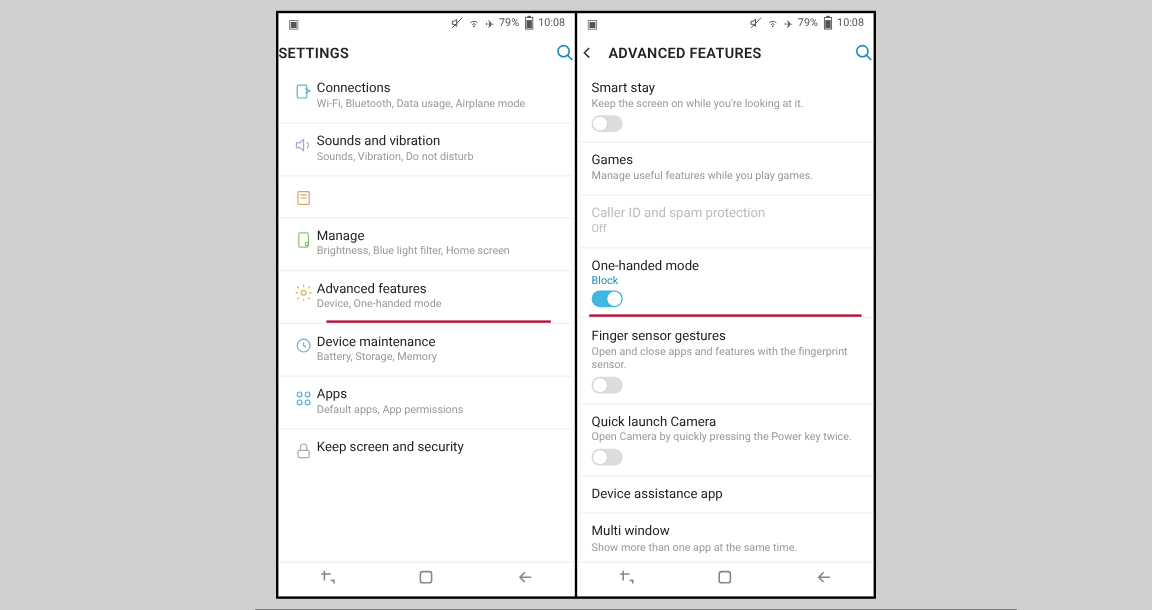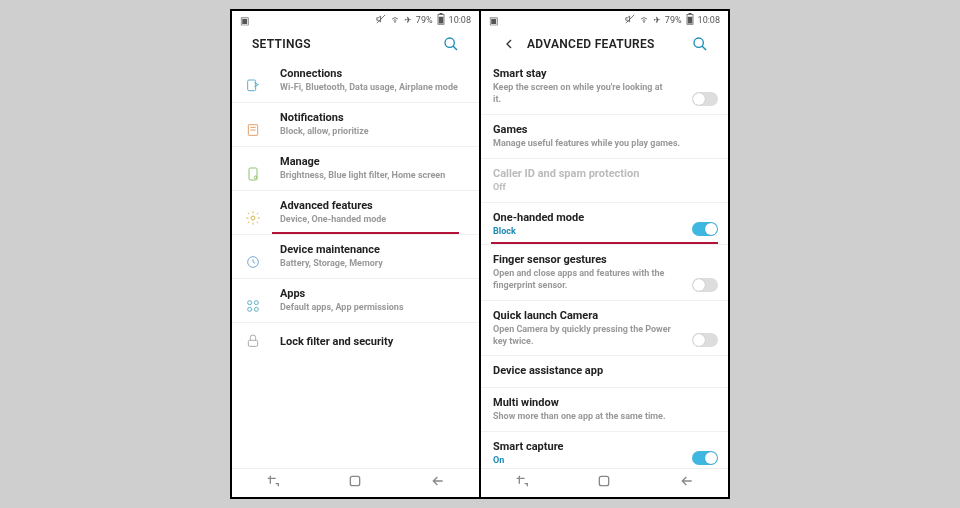--- a/index.html
+++ b/index.html
@@ -42,43 +42,42 @@
   }
   .status-bar .left-icon {
     position: absolute;
     left: 8px;
     font-size: 10px;
   }
   .header {
     height: 30px;
     display: flex;
     align-items: center;
-    padding: 0 20px;
+    padding: 0 0;
     gap: 10px;
   }
   .header-title {
     flex: 1;
     font-size: 12px;
     font-weight: 600;
     color: #222;
     letter-spacing: 0.3px;
   }
   .search-icon svg, .back-icon svg { display:block; }
   .list {
     flex: 1;
     overflow: hidden;
   }
   .row {
     display: flex;
-    align-items: flex-end;
+    align-items: flex-start;
     padding: 8px 10px 8px 10px;
     border-bottom: 1px solid #f0f0f0;
-    gap: 16px;
+    gap: 0;
     position: relative;
-    font-weight: bold;
   }
   .row.noborder { border-bottom: none; }
   .row .icon-slot {
     width: 22px;
     display: flex;
     justify-content: center;
     padding-top: 2px;
     flex-shrink: 0;
   }
   .row .text-slot { flex: 1; min-width:0; }
@@ -134,21 +133,21 @@
   .toggle.on { background: #3fb7e0; }
   .toggle.on::after { left: auto; right: 1px; }
   .navbar {
     height: 28px;
     display: flex;
     align-items: center;
     justify-content: space-around;
     border-top: 1px solid #eee;
   }
   .navbar .nav-btn { color:#777; }
-  .phone2 .row { padding-left: 12px; }
+  .phone2 .row { padding-left: 12px; flex-direction: column; }
   .phone2 .row .text-slot { padding-right: 4px; }
   .truncate { white-space: nowrap; overflow:hidden; text-overflow: ellipsis; }
 </style>
 </head>
 <body>
 
 <div class="frame">
 
   <div class="phone">
     <div class="status-bar">
@@ -195,32 +194,40 @@
               <rect x="4" y="3" width="12" height="16" rx="2"></rect>
               <path d="M14 7l6 3-6 3"></path>
             </svg>
         </div>
         <div class="text-slot">
           <div class="title">Connections</div>
           <div class="sub truncate">Wi-Fi, Bluetooth, Data usage, Airplane mode</div>
         </div>
       </div>
 
+      <div class="row">
+        <div class="icon-slot">
+          <svg width="16" height="16" viewBox="0 0 24 24" fill="none" stroke="#b89cd4" stroke-width="1.5">
+              <path d="M3 9v6h4l5 4V5L7 9H3z"></path>
+              <path d="M16 8a5 5 0 010 8"></path>
+            </svg>
+        </div>
+        <div class="text-slot">
+          <div class="title">Sounds and vibration</div>
+          <div class="sub truncate">Sounds, Vibration, Do not disturb</div>
+        </div>
+      </div>
 
       <div class="row">
         <div class="icon-slot">
           <svg width="16" height="16" viewBox="0 0 24 24" fill="none" stroke="#e0a068" stroke-width="1.5">
               <rect x="5" y="4" width="14" height="16" rx="1"></rect>
               <line x1="8" y1="8" x2="16" y2="8"></line>
               <line x1="8" y1="12" x2="16" y2="12"></line>
             </svg>
-        </div>
-        <div class="text-slot">
-          <div class="title">Notifications</div>
-          <div class="sub">Block, allow, prioritize</div>
         </div>
       </div>
 
       <div class="row">
         <div class="icon-slot">
           <svg width="16" height="16" viewBox="0 0 24 24" fill="none" stroke="#8cc26a" stroke-width="1.5">
               <rect x="6" y="3" width="12" height="18" rx="2"></rect>
               <circle cx="16" cy="17" r="2"></circle>
             </svg>
         </div>
@@ -274,21 +281,21 @@
       </div>
 
       <div class="row noborder">
         <div class="icon-slot">
           <svg width="16" height="16" viewBox="0 0 24 24" fill="none" stroke="#aaa" stroke-width="1.5">
               <rect x="5" y="11" width="14" height="9" rx="2"></rect>
               <path d="M8 11V7a4 4 0 018 0v4"></path>
             </svg>
         </div>
         <div class="text-slot">
-          <div class="title">Lock filter and security</div>
+          <div class="title">Keep screen and security</div>
         </div>
       </div>
     </div>
 
     <div class="navbar">
       <span class="nav-btn">
         <svg width="16" height="16" viewBox="0 0 24 24" fill="none" stroke="#888" stroke-width="2">
             <path d="M4 8h12M8 4v12M16 16h4v4"></path>
           </svg>
       </span>

